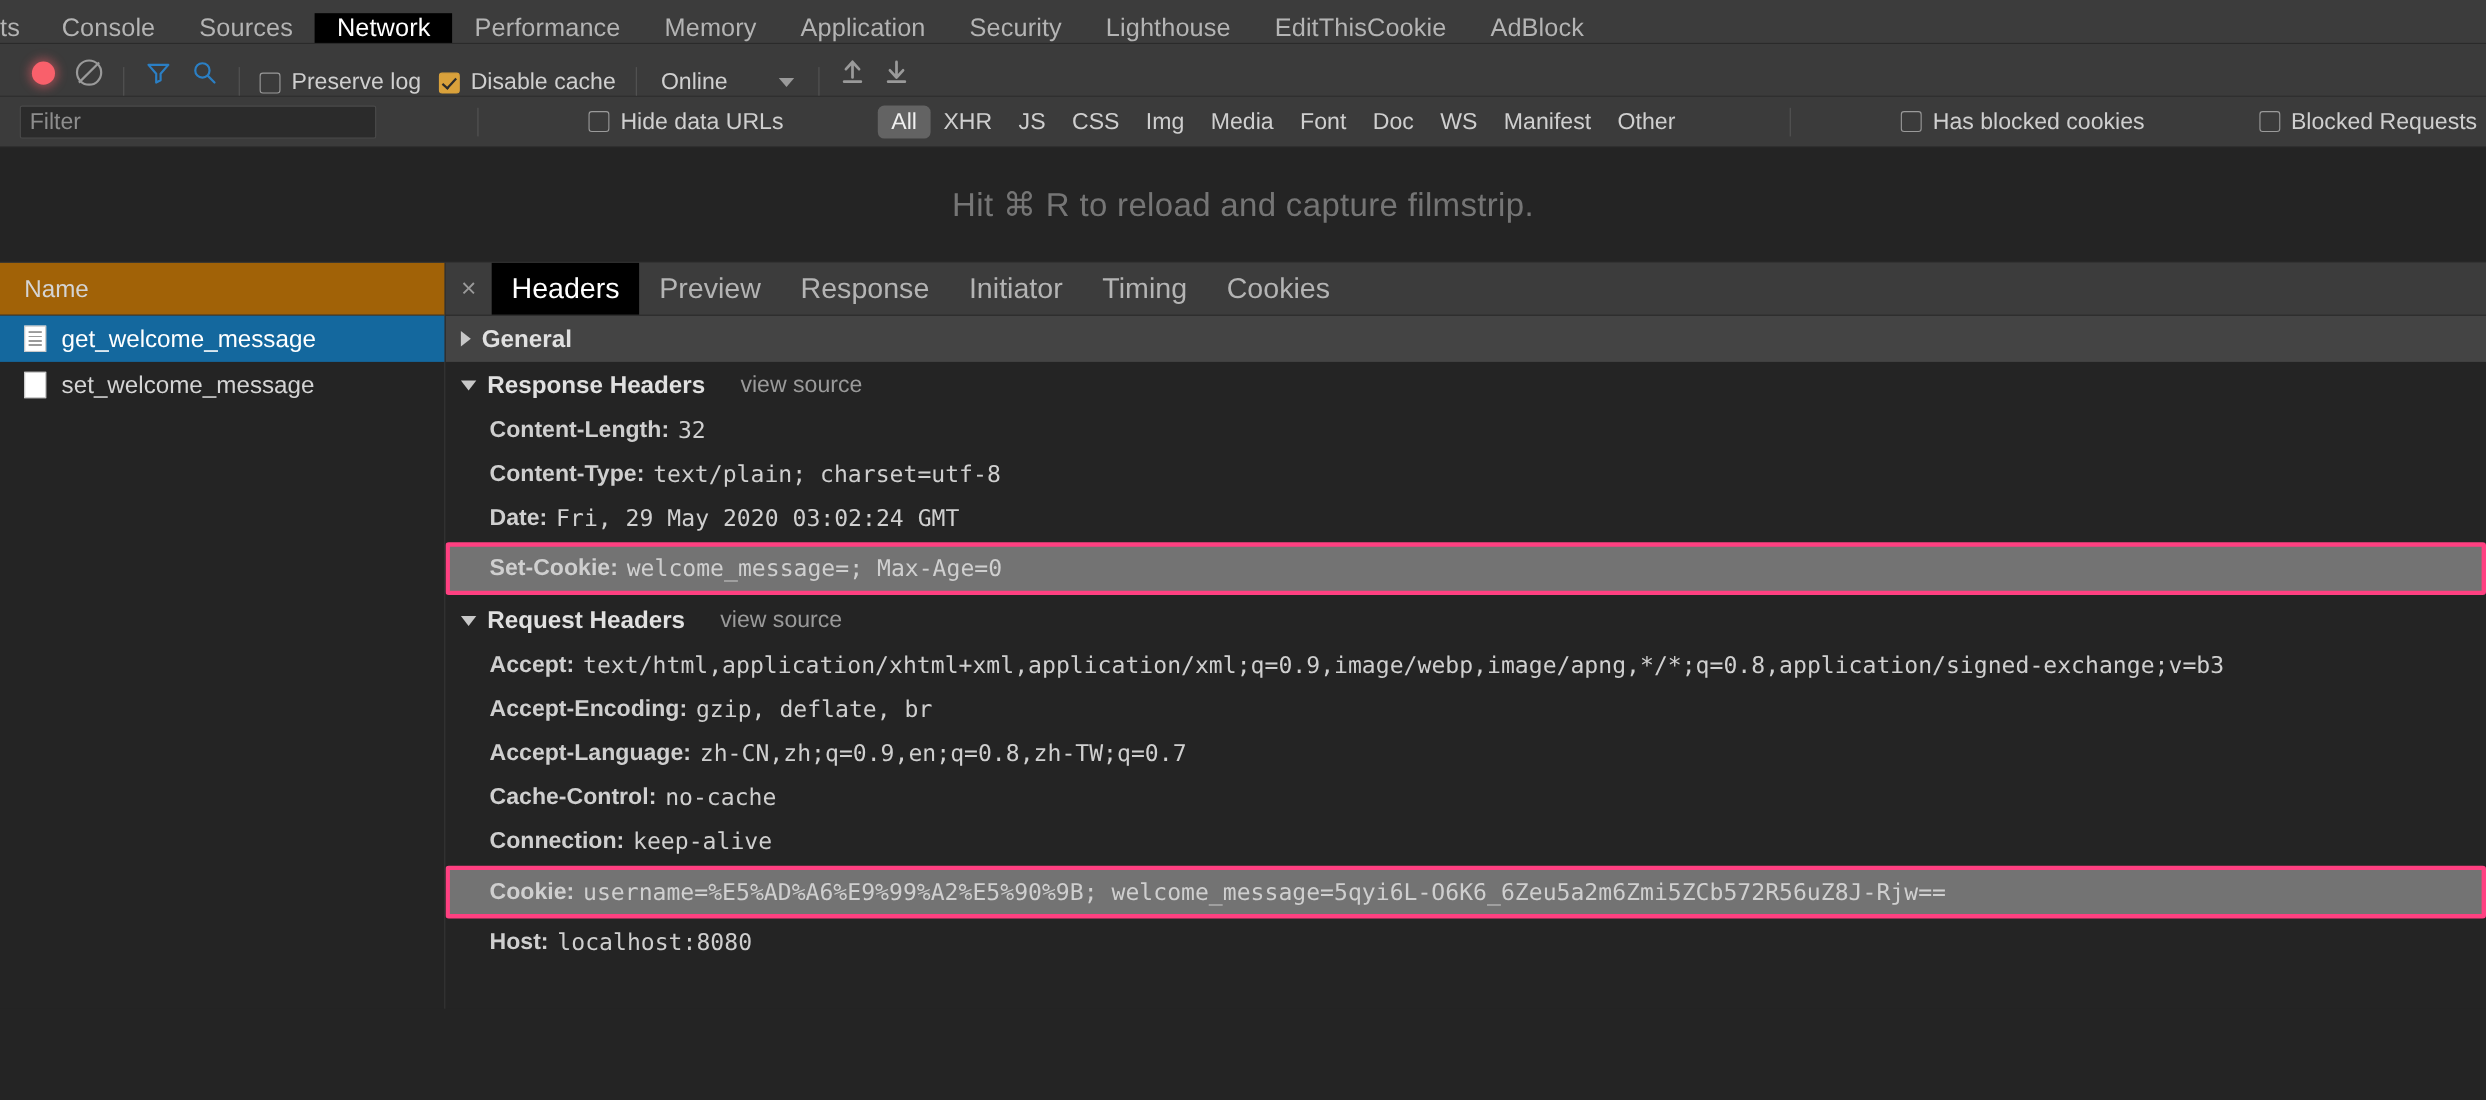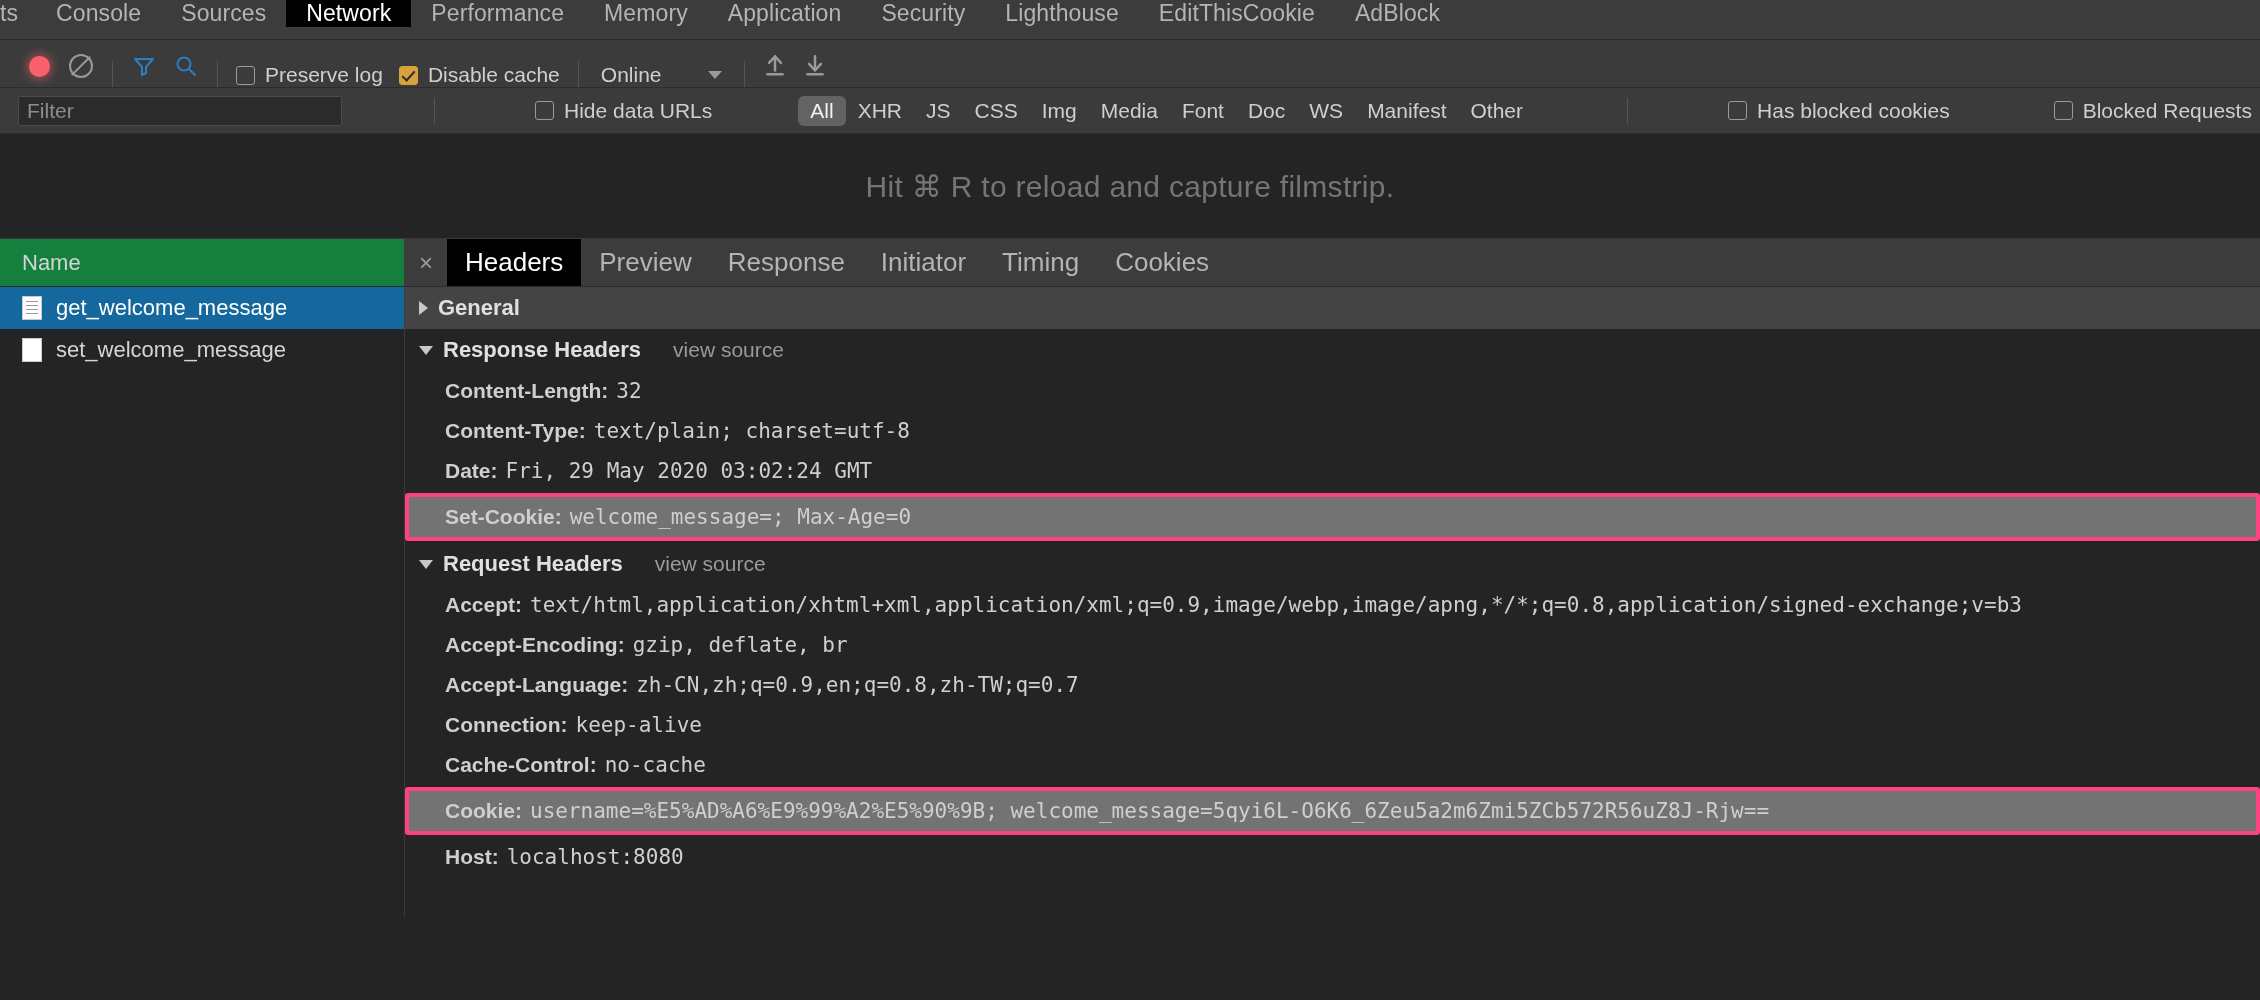--- a/index.html
+++ b/index.html
@@ -10,21 +10,21 @@
     font-family: "Liberation Sans", sans-serif;
     overflow: hidden;
   }
   body { position: relative; }
 
   
   .panel-tabbar {
     height: 40px;
     background: #3c3c3c;
     display: flex;
-    align-items: flex-start;
+    align-items: flex-end;
     border-bottom: 1px solid #2a2a2a;
   }
   .panel-tab {
     display: flex;
     align-items: center;
     padding: 0 20px;
     font-size: 23px;
     color: #b4b4b4;
     letter-spacing: .1px;
     white-space: nowrap;
@@ -149,21 +149,21 @@
 
   
   .reqlist {
     width: 405px;
     background: #242424;
     border-right: 1px solid #3a3a3a;
     display: flex; flex-direction: column;
   }
   .reqlist-head {
     height: 48px;
-    background: #15803d;
+    background: #a16207;
     display:flex; align-items:center;
     padding-left: 22px;
     font-size: 22px; color:#d4d4d4;
     border-bottom: 1px solid #2b2b2b;
   }
   .req-row {
     height: 42px;
     display:flex; align-items:center; gap: 14px;
     padding-left: 22px;
     font-size: 22px;
@@ -477,26 +477,26 @@
       </div>
       <div class="hdr-row">
         <span class="hdr-name">Accept-Encoding:</span>
         <span class="hdr-val">gzip, deflate, br</span>
       </div>
       <div class="hdr-row">
         <span class="hdr-name">Accept-Language:</span>
         <span class="hdr-val">zh-CN,zh;q=0.9,en;q=0.8,zh-TW;q=0.7</span>
       </div>
       <div class="hdr-row">
+        <span class="hdr-name">Cache-Control:</span>
+        <span class="hdr-val">no-cache</span>
+      </div>
+      <div class="hdr-row">
         <span class="hdr-name">Connection:</span>
         <span class="hdr-val">keep-alive</span>
-      </div>
-      <div class="hdr-row">
-        <span class="hdr-name">Cache-Control:</span>
-        <span class="hdr-val">no-cache</span>
       </div>
       <div class="hdr-row highlighted hl-cookie">
         <span class="hdr-name">Cookie:</span>
         <span class="hdr-val">username=%E5%AD%A6%E9%99%A2%E5%90%9B; welcome_message=5qyi6L-O6K6_6Zeu5a2m6Zmi5ZCb572R56uZ8J-Rjw==</span>
       </div>
       <div class="hdr-row">
         <span class="hdr-name">Host:</span>
         <span class="hdr-val">localhost:8080</span>
       </div>
 

